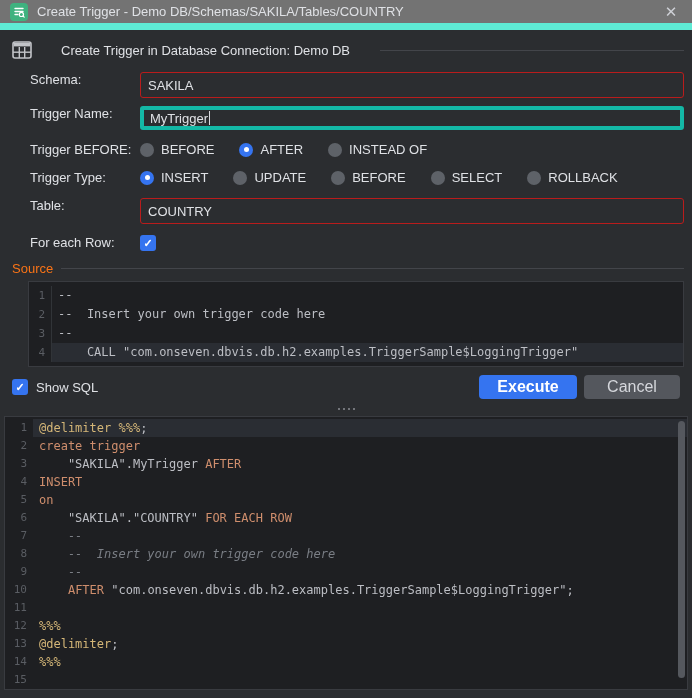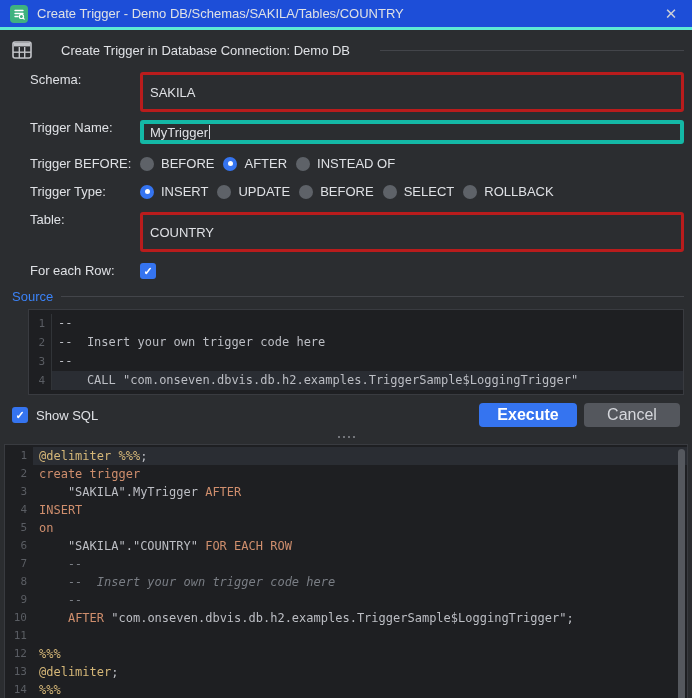--- a/index.html
+++ b/index.html
@@ -2,21 +2,21 @@
 <html><head>
 <meta charset="utf-8">
 <style>
   html,body{margin:0;padding:0;background:#1a1b1e;}
   .dialog{
     width:692px;height:698px;background:#2B2D30;color:#DFE1E5;
     font-family:"Liberation Sans",sans-serif;font-size:13px;
     position:relative;overflow:hidden;box-sizing:border-box;
   }
   
-  .titlebar{height:30px;background:#1d4ed8;border-bottom:3px solid #5eead4;
+  .titlebar{height:30px;background:#737373;border-bottom:7px solid #5eead4;
     display:flex;align-items:center;padding:9px 10px;box-sizing:border-box;}
   .app-icon{width:18px;height:18px;border-radius:4px;background:#3FB27F;
     display:flex;align-items:center;justify-content:center;margin-right:9px;flex:0 0 auto;}
   .title-text{flex:1;color:#DFE1E5;font-size:13px;white-space:nowrap;overflow:hidden;}
   .close-btn{width:22px;height:22px;display:flex;align-items:center;justify-content:center;
     color:#CED0D6;font-size:15px;cursor:default;}
   
   .content{padding:0 4px;}
   .group-header{display:flex;align-items:center;margin:10px 4px 0 8px;height:20px;gap:20px;}
   .group-header .g-icon{margin-right:9px;display:flex;}
@@ -24,37 +24,37 @@
   .hline{flex:1;height:1px;background:#43454A;margin-left:10px;}
   
   .form-row{display:flex;margin:0 4px 0 26px;}
   .form-row.r-schema{margin-top:12px;}
   .form-row.r-name{margin-top:8px;}
   .form-row.r-before{margin-top:12px;}
   .form-row.r-type{margin-top:13px;}
   .form-row.r-table{margin-top:13px;}
   .form-row.r-each{margin-top:11px;}
   .form-label{flex:0 0 110px;color:#DFE1E5;}
-  .field{flex:1;height:40px;border:3px solid #b91c1c;border-radius:3px;background:#2B2D30;
+  .field{flex:1;height:26px;border:1px solid #b91c1c;border-radius:3px;background:#2B2D30;
     display:flex;align-items:center;padding:0 7px;box-sizing:border-box;color:#DFE1E5;}
   .field.focused{border:4px solid #14b8a6;height:24px;padding:0 6px;}
   .caret{width:1px;height:14px;background:#D6D8DD;margin-left:1px;}
-  .radio-row{display:flex;align-items:center;gap:9px;}
+  .radio-row{display:flex;align-items:center;gap:25px;}
   .radio-item{display:flex;align-items:center;gap:7px;}
   .radio{width:14px;height:14px;border-radius:50%;background:#5E6268;flex:0 0 auto;position:relative;}
   .radio.on{background:#3574F0;}
   .radio.on::after{content:"";position:absolute;left:4.5px;top:4.5px;width:5px;height:5px;
     border-radius:50%;background:#FEFEFE;}
   .radio-label{color:#DFE1E5;}
   .checkbox{width:16px;height:16px;border-radius:3px;background:#3574F0;color:#FFFFFF;
     font-size:11px;font-weight:700;display:flex;align-items:center;justify-content:center;flex:0 0 auto;}
   
   .section-header{display:flex;align-items:center;margin:9px 4px 0 8px;height:16px;}
   .section-header .hline{margin-left:8px;}
-  .section-title{color:#3b82f6;white-space:nowrap;}
+  .section-title{color:#f97316;white-space:nowrap;}
   
   .editor{background:#1E1F22;border:1px solid #393B40;font-family:"DejaVu Sans Mono",monospace;
     font-size:12px;color:#BCBEC4;overflow:hidden;box-sizing:border-box;}
   .src-editor{margin:5px 4px 0 24px;height:86px;padding:4px 0;}
   .sql-editor{margin:4px 0 0 0;height:274px;padding:2px 0;position:relative;}
   .code-line{display:flex;line-height:19px;height:19px;}
   .sql-editor .code-line{line-height:18px;height:18px;}
   .ln{flex:0 0 22px;text-align:right;padding-right:6px;color:#5A5D63;font-size:11px;}
   .src-editor .ln{flex:0 0 16px;border-right:1px solid #313438;}
   .lt{flex:1;white-space:pre;padding-left:6px;}

